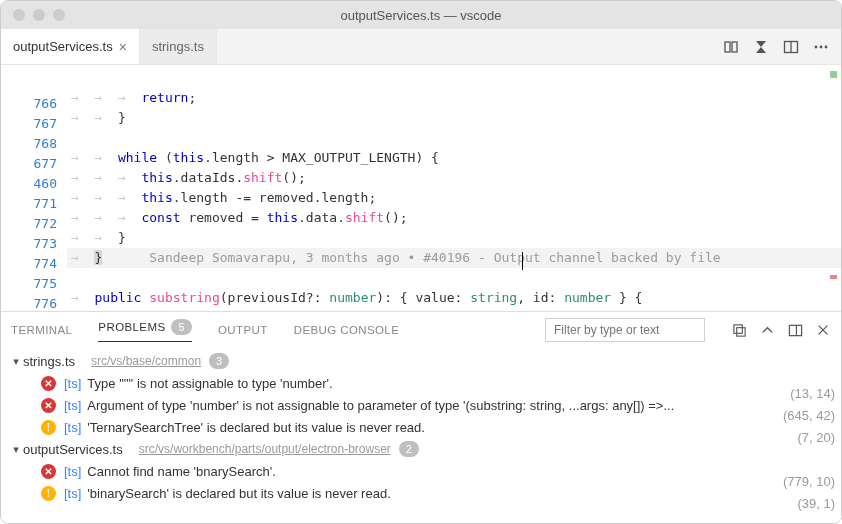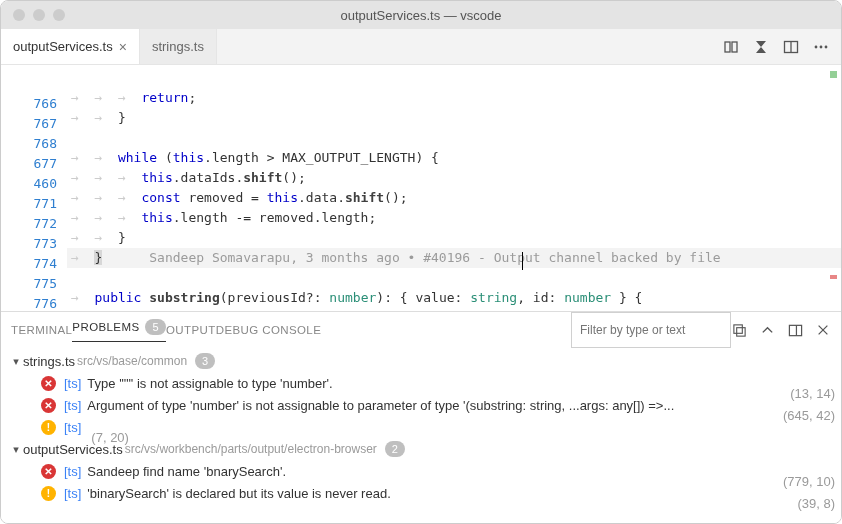--- a/index.html
+++ b/index.html
@@ -63,57 +63,58 @@
   .gutter {
     position: absolute; left: 0; top: 0; bottom: 0; width: 66px;
     text-align: right; color: #2f7fd0; padding-top: 2px; margin-top: 27px;
   }
   .gutter div { padding-right: 10px; height: 20px; }
   .code { position: absolute; left: 66px; right: 0; top: 2px; bottom: 0; margin-top: 21px; }
   .codeline { height: 20px; white-space: pre; padding-left: 4px; }
   .codeline.hl { background: #f3f3f3; }
   .ws { color: #ccc; }
   .kw { color: #0000c8; }
-  .fn { color: #404040; font-weight: bold; }
+  .fn { color: #ec4899; }
   .ctxvar { color: #0000c8; }
   .type { color: #2b8f77; }
   .num { color: #098658; }
   .paren { color: #333; }
   .codelens { color: #9b9b9b; font-style: normal; }
   .caret {
     position: absolute; width: 1px; height: 18px; background: #000;
   }
 
   .panel {
     height: 212px; flex-shrink: 0; border-top: 1px solid #ddd;
     display: flex; flex-direction: column; background: #fff;
   }
   .panel-tabs {
     display: flex; align-items: center; height: 36px; padding: 0 10px;
+    gap: 26px;
   }
   .panel-tab {
     font-size: 11.5px; letter-spacing: 0.4px; color: #888; cursor: pointer;
     display: flex; align-items: center; gap: 6px;
   }
   .panel-tab.active { color: #333; border-bottom: 1px solid #333; padding-bottom: 6px; }
   .badge {
     background: #bfbfbf; color: #fff; border-radius: 10px; font-size: 11px;
     padding: 1px 7px; line-height: 14px;
   }
   .panel-tabs .spacer { flex: 1; }
   .panel-filter {
-    border: 1px solid #d0d0d0; height: 36px; width: 160px; padding: 0 8px;
+    border: 1px solid #d0d0d0; height: 24px; width: 160px; padding: 0 8px;
     font-size: 12px; color: #333; outline: none;
   }
   .panel-actions { display: flex; gap: 12px; color: #555; align-items: center; }
   .problems { overflow: auto; flex: 1; padding: 2px 0 6px; }
   .prow { display: flex; align-items: center; height: 22px; padding: 0 6px 0 8px; font-size: 13px; }
   .chev { width: 14px; color: #555; font-size: 11px; display: inline-flex; justify-content: center; }
   .fname { color: #333; }
-  .fpath { color: #9a9a9a; margin-left: 2px; font-size: 12px; }
+  .fpath { color: #9a9a9a; margin-left: 16px; font-size: 12px; text-decoration: underline; }
   .fcount { margin-left: 8px; }
   .picon { margin: 0 8px 0 32px; width: 15px; height: 15px; border-radius: 50%; display: inline-flex; align-items: center; justify-content: center; font-size: 10px; font-weight: bold; color: #fff; }
   .picon.err { background: #d93636; }
   .picon.warn { background: #ffb300; }
   .src { color: #3b82f6; margin-right: 6px; }
   .msg { color: #333; white-space: nowrap; overflow: hidden; text-overflow: ellipsis; flex: 1; }
   .loc { color: #9a9a9a; margin-left: 4px; margin-top: 20px; }
   .scroll-deco { position: absolute; right: 1px; top: 0; bottom: 0; width: 14px; }
   .scroll-deco .sbar { position:absolute; top:6px; width:7px; height:7px; right:3px; background:#4caf50; opacity:.6; }
   .scroll-deco .serr { position:absolute; top:210px; width:7px; height:4px; right:3px; background:#d93636; opacity:.6; }
@@ -184,22 +185,22 @@
       <div>775</div>
       <div>776</div>
       <div>777</div>
     </div>
     <div class="code">
       <div class="codeline"><span class="ws">→  →  →  </span><span class="kw">return</span>;</div>
       <div class="codeline"><span class="ws">→  →  </span>}</div>
       <div class="codeline"></div>
       <div class="codeline"><span class="ws">→  →  </span><span class="kw">while</span> (<span class="ctxvar">this</span>.length &gt; MAX_OUTPUT_LENGTH) {</div>
       <div class="codeline"><span class="ws">→  →  →  </span><span class="ctxvar">this</span>.dataIds.<span class="fn">shift</span>();</div>
+      <div class="codeline"><span class="ws">→  →  →  </span><span class="ctxvar">this</span>.length -= removed.length;</div>
       <div class="codeline"><span class="ws">→  →  →  </span><span class="kw">const</span> removed = <span class="ctxvar">this</span>.data.<span class="fn">shift</span>();</div>
-      <div class="codeline"><span class="ws">→  →  →  </span><span class="ctxvar">this</span>.length -= removed.length;</div>
       <div class="codeline"><span class="ws">→  →  </span>}</div>
       <div class="codeline hl"><span class="ws">→  </span><span style="background:#d7d7d7">}</span><span class="ws">      </span><span class="codelens">Sandeep Somavarapu, 3 months ago • #40196 - Output channel backed by file</span></div>
       <div class="codeline"></div>
       <div class="codeline"><span class="ws">→  </span><span class="kw">public</span> <span class="fn">substring</span>(<span>previousId</span>?<span class="paren">:</span> <span class="type">number</span>)<span class="paren">:</span> { value<span class="paren">:</span> <span class="type">string</span>, id<span class="paren">:</span> <span class="type">number</span> } {</div>
       <div class="codeline"><span class="ws">→  →  </span><span class="kw">let</span> idx = <span class="num">-1</span>;</div>
       <span class="caret" style="top:164px;left:455px"></span>
     </div>
     <div class="scroll-deco">
       <div class="sbar"></div>
       <div class="serr"></div>
@@ -259,36 +260,37 @@
       </div>
       <div class="prow">
         <span class="picon err">✕</span>
         <span class="src">[ts]</span>
         <span class="msg">Argument of type 'number' is not assignable to parameter of type '(substring: string, ...args: any[]) =&gt;...</span>
         <span class="loc">(645, 42)</span>
       </div>
       <div class="prow">
         <span class="picon warn">!</span>
         <span class="src">[ts]</span>
+        <span class="msg">'TernarySearchTree' is declared but its value is never read.</span>
         <span class="loc">(7, 20)</span>
       </div>
 
       <div class="prow">
         <span class="chev">▾</span>
         <span class="fname">outputServices.ts</span>
         <span class="fpath">src/vs/workbench/parts/output/electron-browser</span>
         <span class="badge fcount">2</span>
       </div>
       <div class="prow">
         <span class="picon err">✕</span>
         <span class="src">[ts]</span>
-        <span class="msg">Sandeep find name 'bnarySearch'.</span>
+        <span class="msg">Cannot find name 'bnarySearch'.</span>
         <span class="loc">(779, 10)</span>
       </div>
       <div class="prow">
         <span class="picon warn">!</span>
         <span class="src">[ts]</span>
         <span class="msg">'binarySearch' is declared but its value is never read.</span>
-        <span class="loc">(39, 8)</span>
+        <span class="loc">(39, 1)</span>
       </div>
     </div>
   </div>
 </div>
 
 </body></html>

